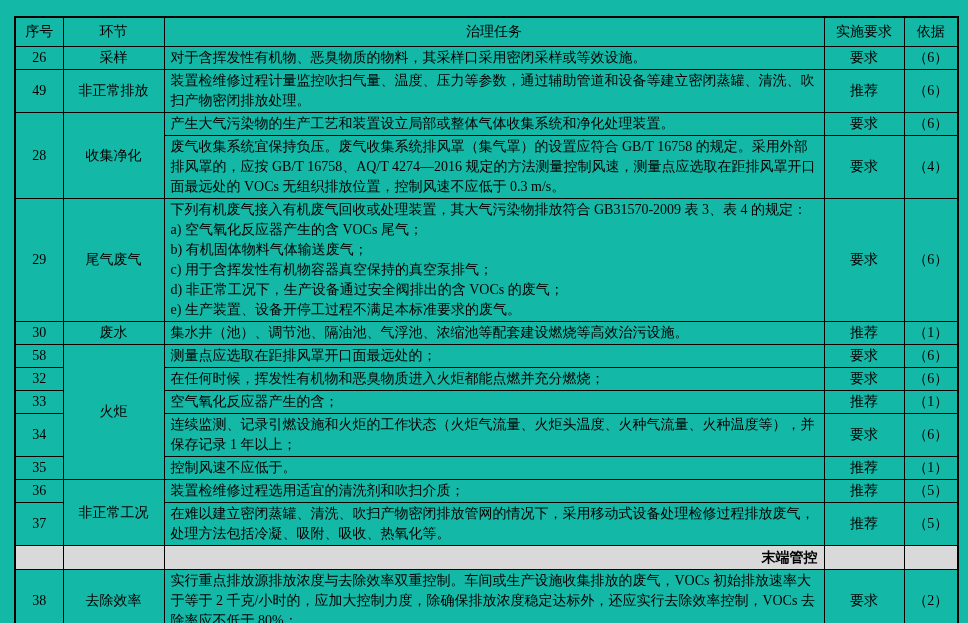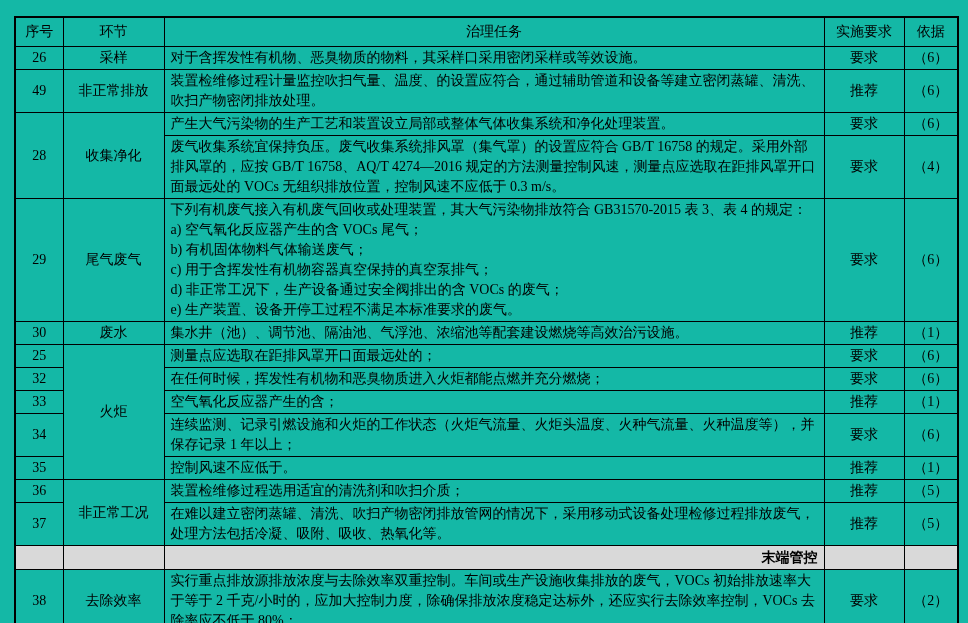--- a/index.html
+++ b/index.html
@@ -78,61 +78,61 @@
         <td>26</td>
         <td>采样</td>
         <td class="task">对于含挥发性有机物、恶臭物质的物料，其采样口采用密闭采样或等效设施。</td>
         <td>要求</td>
         <td>（6）</td>
       </tr>
 
       <tr>
         <td>49</td>
         <td>非正常排放</td>
-        <td class="task">装置检维修过程计量监控吹扫气量、温度、的设置应符合，通过辅助管道和设备等建立密闭蒸罐、清洗、吹扫产物密闭排放处理。</td>
+        <td class="task">装置检维修过程计量监控吹扫气量、温度、压力等参数，通过辅助管道和设备等建立密闭蒸罐、清洗、吹扫产物密闭排放处理。</td>
         <td>推荐</td>
         <td>（6）</td>
       </tr>
 
       <tr>
         <td rowspan="2">28</td>
         <td rowspan="2">收集净化</td>
         <td class="task">产生大气污染物的生产工艺和装置设立局部或整体气体收集系统和净化处理装置。</td>
         <td>要求</td>
         <td>（6）</td>
       </tr>
       <tr>
         <td class="task">废气收集系统宜保持负压。废气收集系统排风罩（集气罩）的设置应符合 GB/T 16758 的规定。采用外部排风罩的，应按 GB/T 16758、AQ/T 4274—2016 规定的方法测量控制风速，测量点应选取在距排风罩开口面最远处的 VOCs 无组织排放位置，控制风速不应低于 0.3 m/s。</td>
         <td>要求</td>
         <td>（4）</td>
       </tr>
 
       <tr>
         <td>29</td>
         <td>尾气废气</td>
-        <td class="task">下列有机废气接入有机废气回收或处理装置，其大气污染物排放符合 GB31570-2015 表 3、表 4 的规定：
+        <td class="task">下列有机废气接入有机废气回收或处理装置，其大气污染物排放符合 GB31570-2009 表 3、表 4 的规定：
 a) 空气氧化反应器产生的含 VOCs 尾气；
 b) 有机固体物料气体输送废气；
 c) 用于含挥发性有机物容器真空保持的真空泵排气；
 d) 非正常工况下，生产设备通过安全阀排出的含 VOCs 的废气；
 e) 生产装置、设备开停工过程不满足本标准要求的废气。</td>
         <td>要求</td>
         <td>（6）</td>
       </tr>
 
       <tr>
         <td>30</td>
         <td>废水</td>
         <td class="task">集水井（池）、调节池、隔油池、气浮池、浓缩池等配套建设燃烧等高效治污设施。</td>
         <td>推荐</td>
         <td>（1）</td>
       </tr>
 
       <tr>
-        <td>25</td>
+        <td>58</td>
         <td rowspan="5">火炬</td>
         <td class="task">测量点应选取在距排风罩开口面最远处的；</td>
         <td>要求</td>
         <td>（6）</td>
       </tr>
       <tr>
         <td>32</td>
         <td class="task">在任何时候，挥发性有机物和恶臭物质进入火炬都能点燃并充分燃烧；</td>
         <td>要求</td>
         <td>（6）</td>

